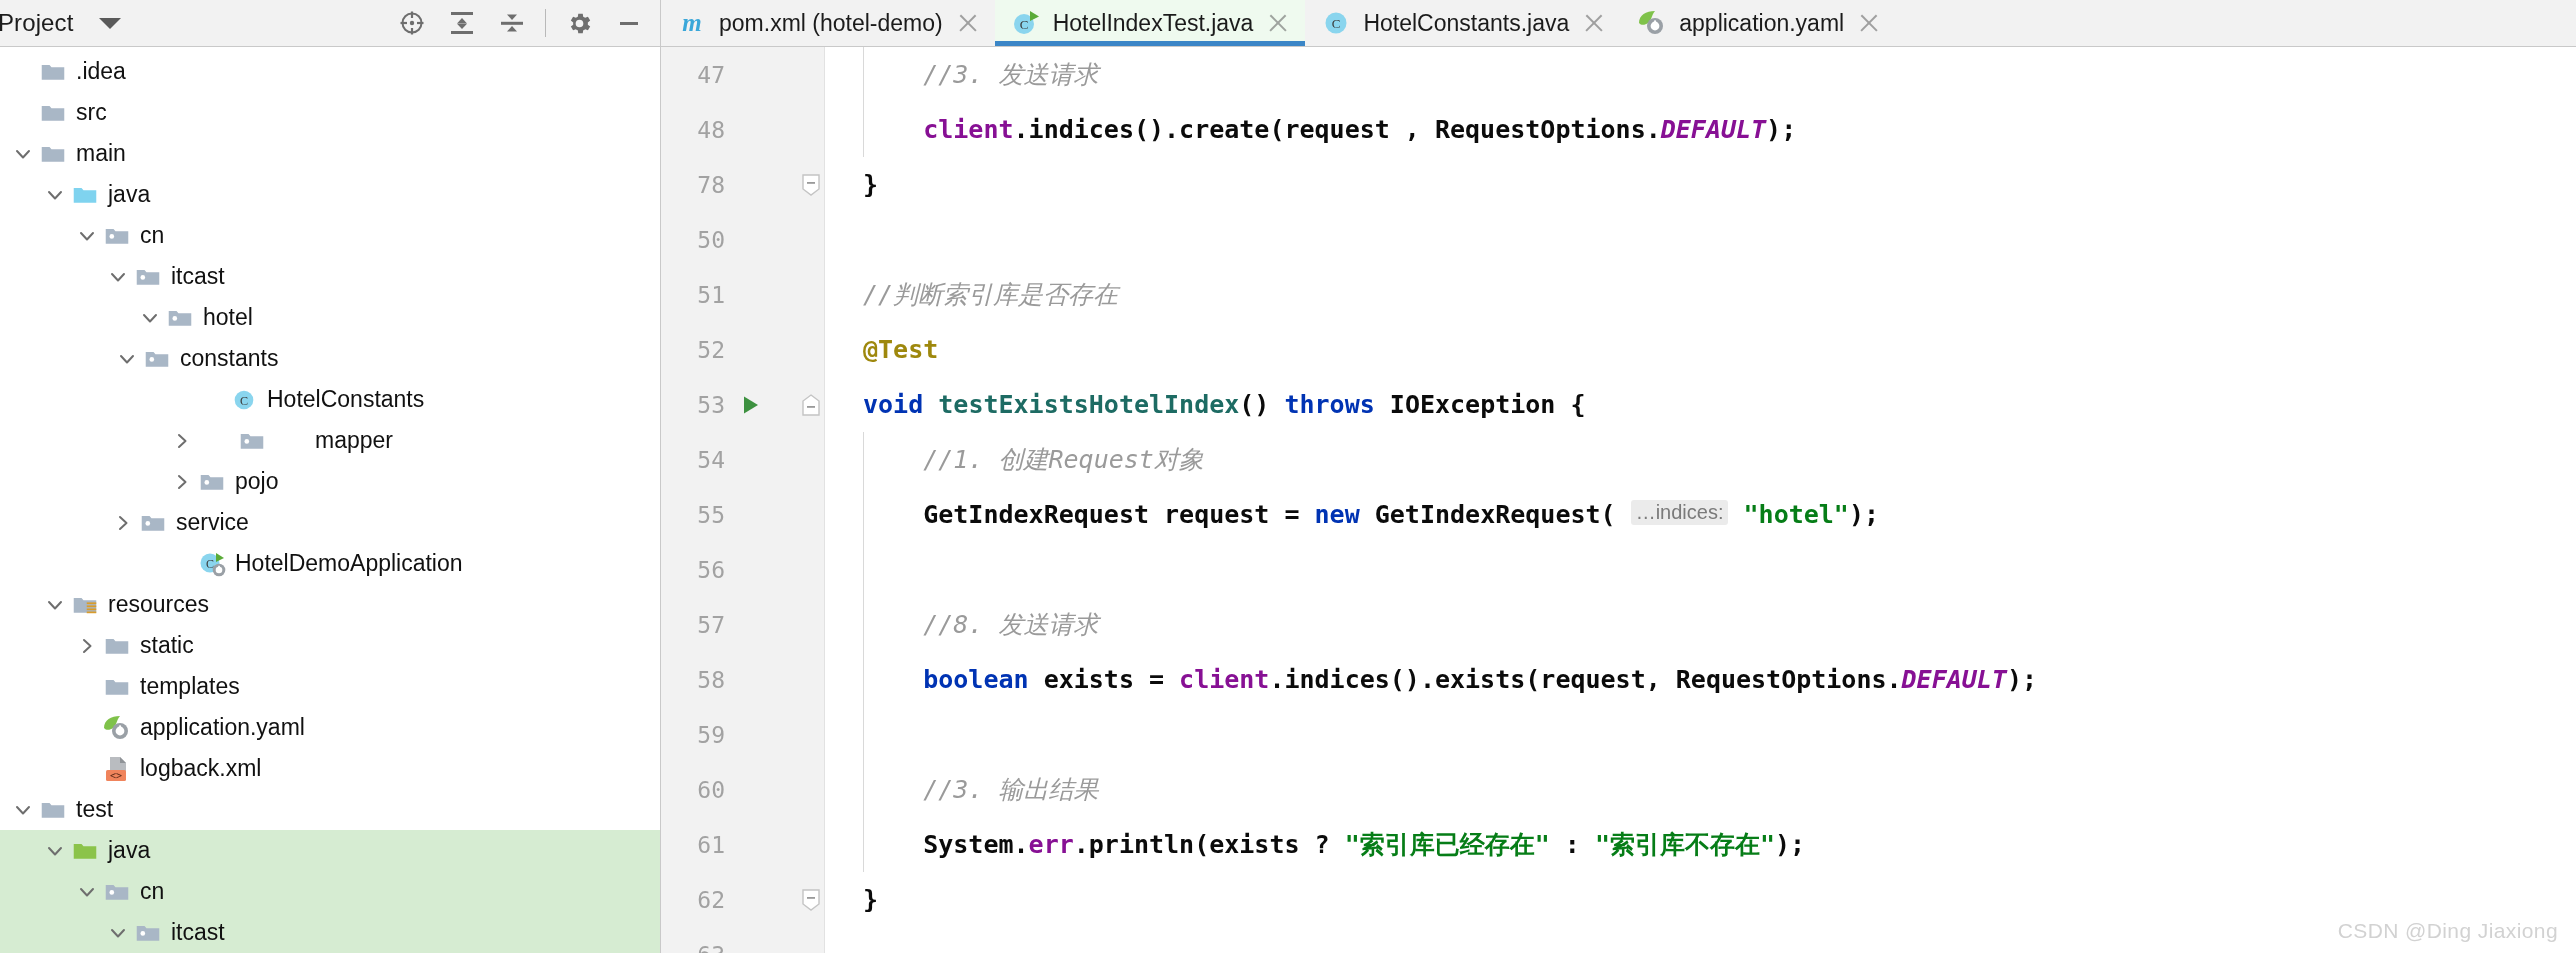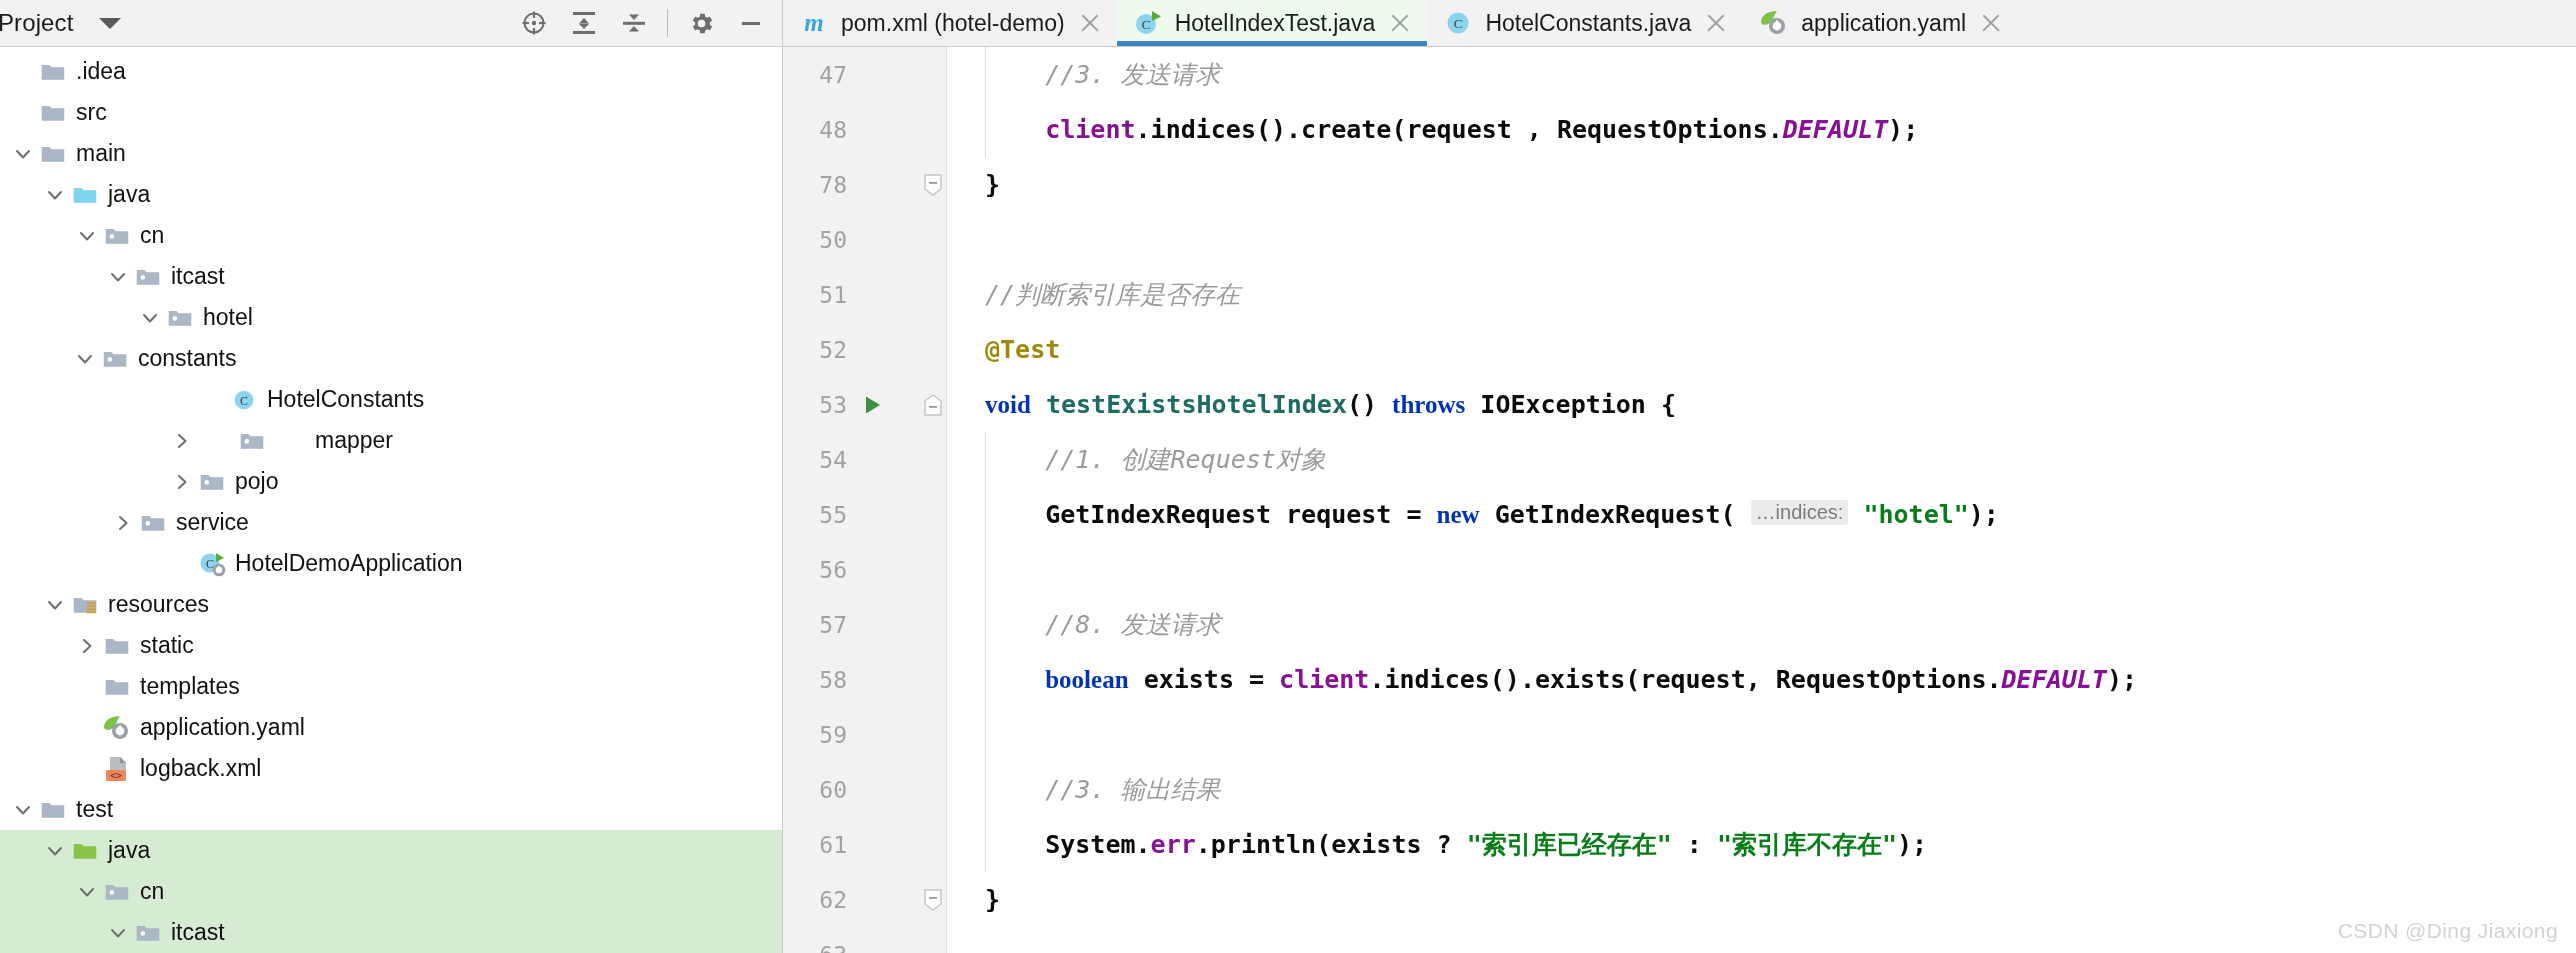--- a/index.html
+++ b/index.html
@@ -6,21 +6,21 @@
   html, body {
     width: 2576px; height: 953px;
     overflow: hidden;
     background: #ffffff;
     font-family: "Liberation Sans", "DejaVu Sans", sans-serif;
   }
   #app { position: relative; width: 2576px; height: 953px; display: flex; }
 
   
   #project-panel {
-    width: 783px; height: 953px;
+    width: 661px; height: 953px;
     background: #ffffff;
     border-right: 1px solid #c9c9c9;
     display: flex; flex-direction: column;
     position: relative;
   }
   #project-toolbar {
     height: 47px; min-height: 47px;
     background: #f2f2f2;
     border-bottom: 1px solid #c9c9c9;
     display: flex; align-items: center;
@@ -124,21 +124,21 @@
     height: 55px; display: flex; align-items: center;
     font-family: "DejaVu Sans Mono", monospace;
     font-size: 25px; white-space: pre; color: #0b0b0b;
     padding-left: 38px; font-weight: bold;
     position: relative;
   }
   .indent-guide {
     position: absolute; left: 38px; top: 0; bottom: 0; width: 1px; background: #d9d9d9;
   }
   .cmt { color: #9a9a9a; font-style: italic; font-weight: normal; }
-  .kw  { color: #0033b3; font-family: Liberation Serif, serif; }
+  .kw  { color: #0033b3; }
   .mtd { color: #1d6b63; }
   .fld { color: #871094; }
   .stc { color: #871094; font-style: italic; }
   .str { color: #067d17; }
   .ann { color: #9e880d; }
   .hint {
     color: #7a7a7a; background: #ebebeb; font-weight: normal;
     font-size: 20px; padding: 1px 5px; border-radius: 3px;
     font-family: "Liberation Sans", sans-serif;
     position: relative; top: -2px;
@@ -282,21 +282,21 @@
             </svg>
           </span>
           <span class="node-icon">
             <svg width="30" height="26" viewBox="0 0 30 30">
               <path fill="#a9b7c6" d="M2 7h9l2.2 2.6H28V24H2z"></path>
               <circle cx="9" cy="15.5" r="2.7" fill="#ffffff"></circle>
             </svg>
           </span>
           <span class="node-label">hotel</span>
         </div>
-        <div class="tree-row" style="padding-left: 72px;">
+        <div class="tree-row" style="padding-left: 114px;">
           <span class="twisty">
             <svg width="20" height="20" viewBox="0 0 20 20">
               <polyline points="4,7 10,13.5 16,7" fill="none" stroke="#6e6e6e" stroke-width="2" stroke-linecap="round" stroke-linejoin="round"></polyline>
             </svg>
           </span>
           <span class="node-icon">
             <svg width="30" height="26" viewBox="0 0 30 30">
               <path fill="#a9b7c6" d="M2 7h9l2.2 2.6H28V24H2z"></path>
               <circle cx="9" cy="15.5" r="2.7" fill="#ffffff"></circle>
             </svg>

